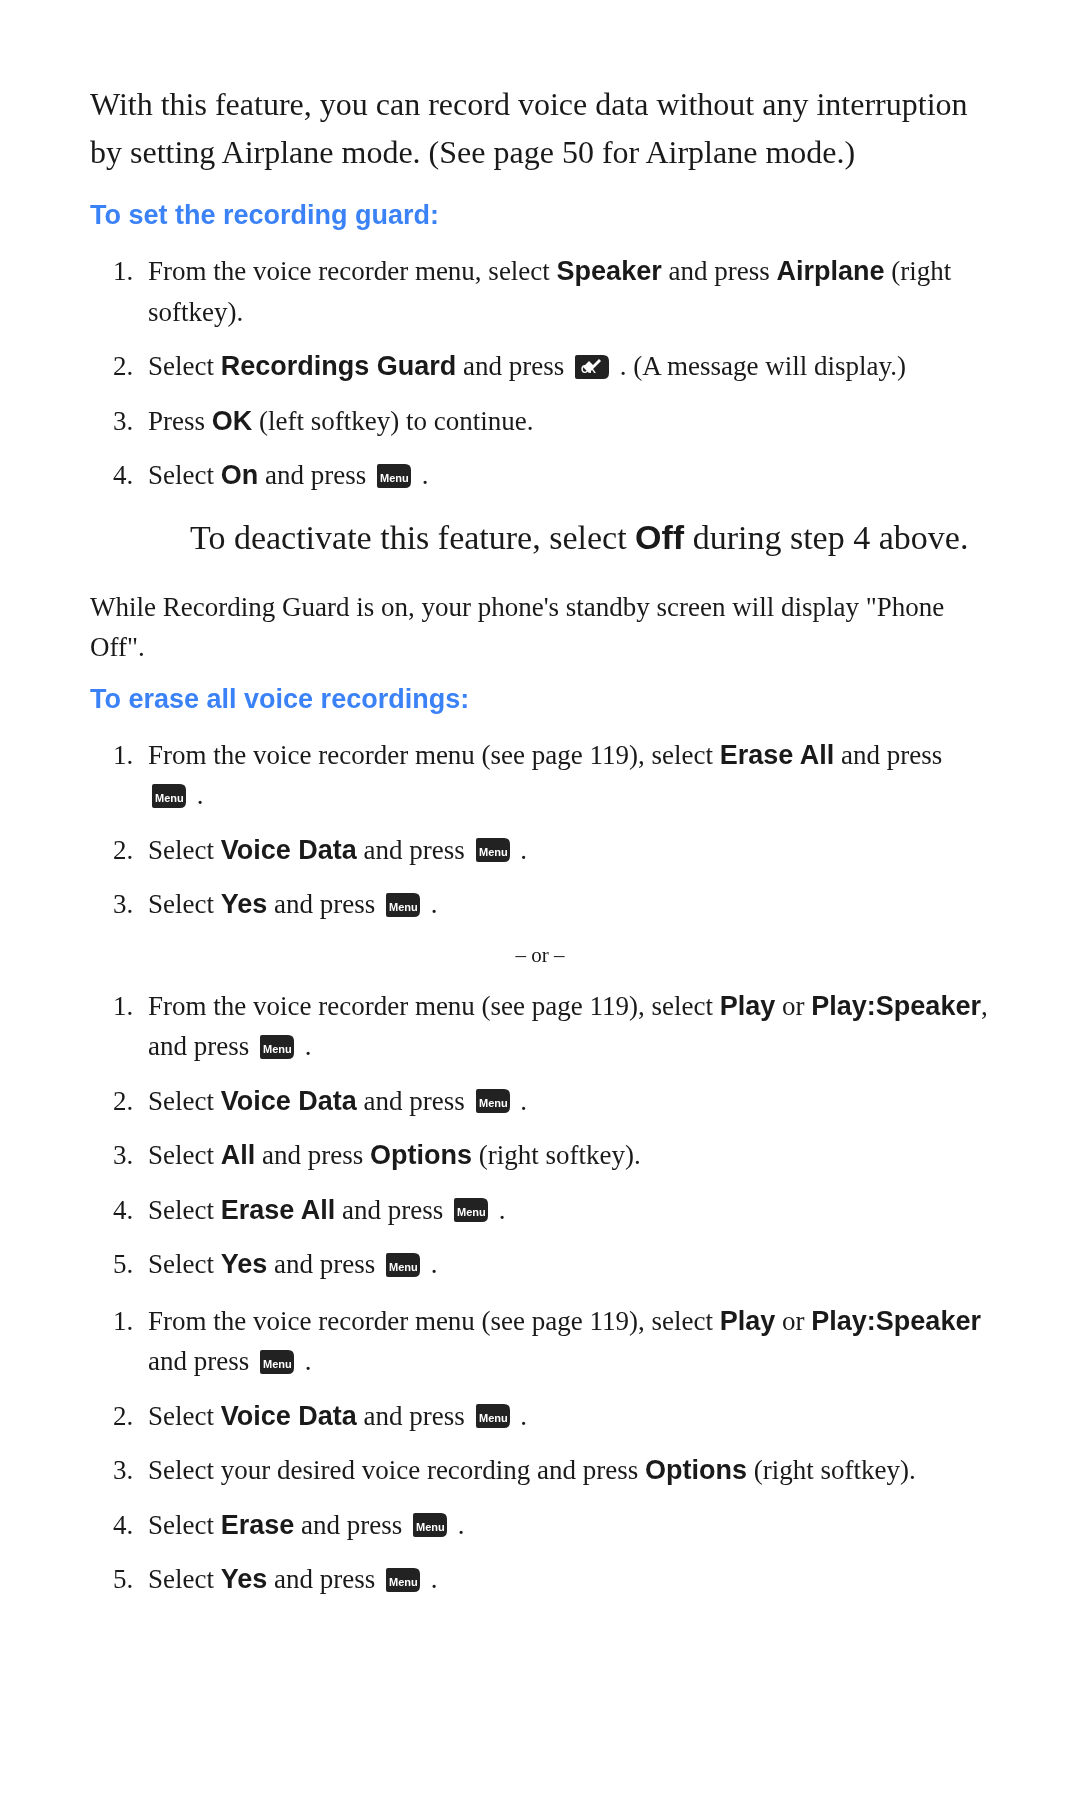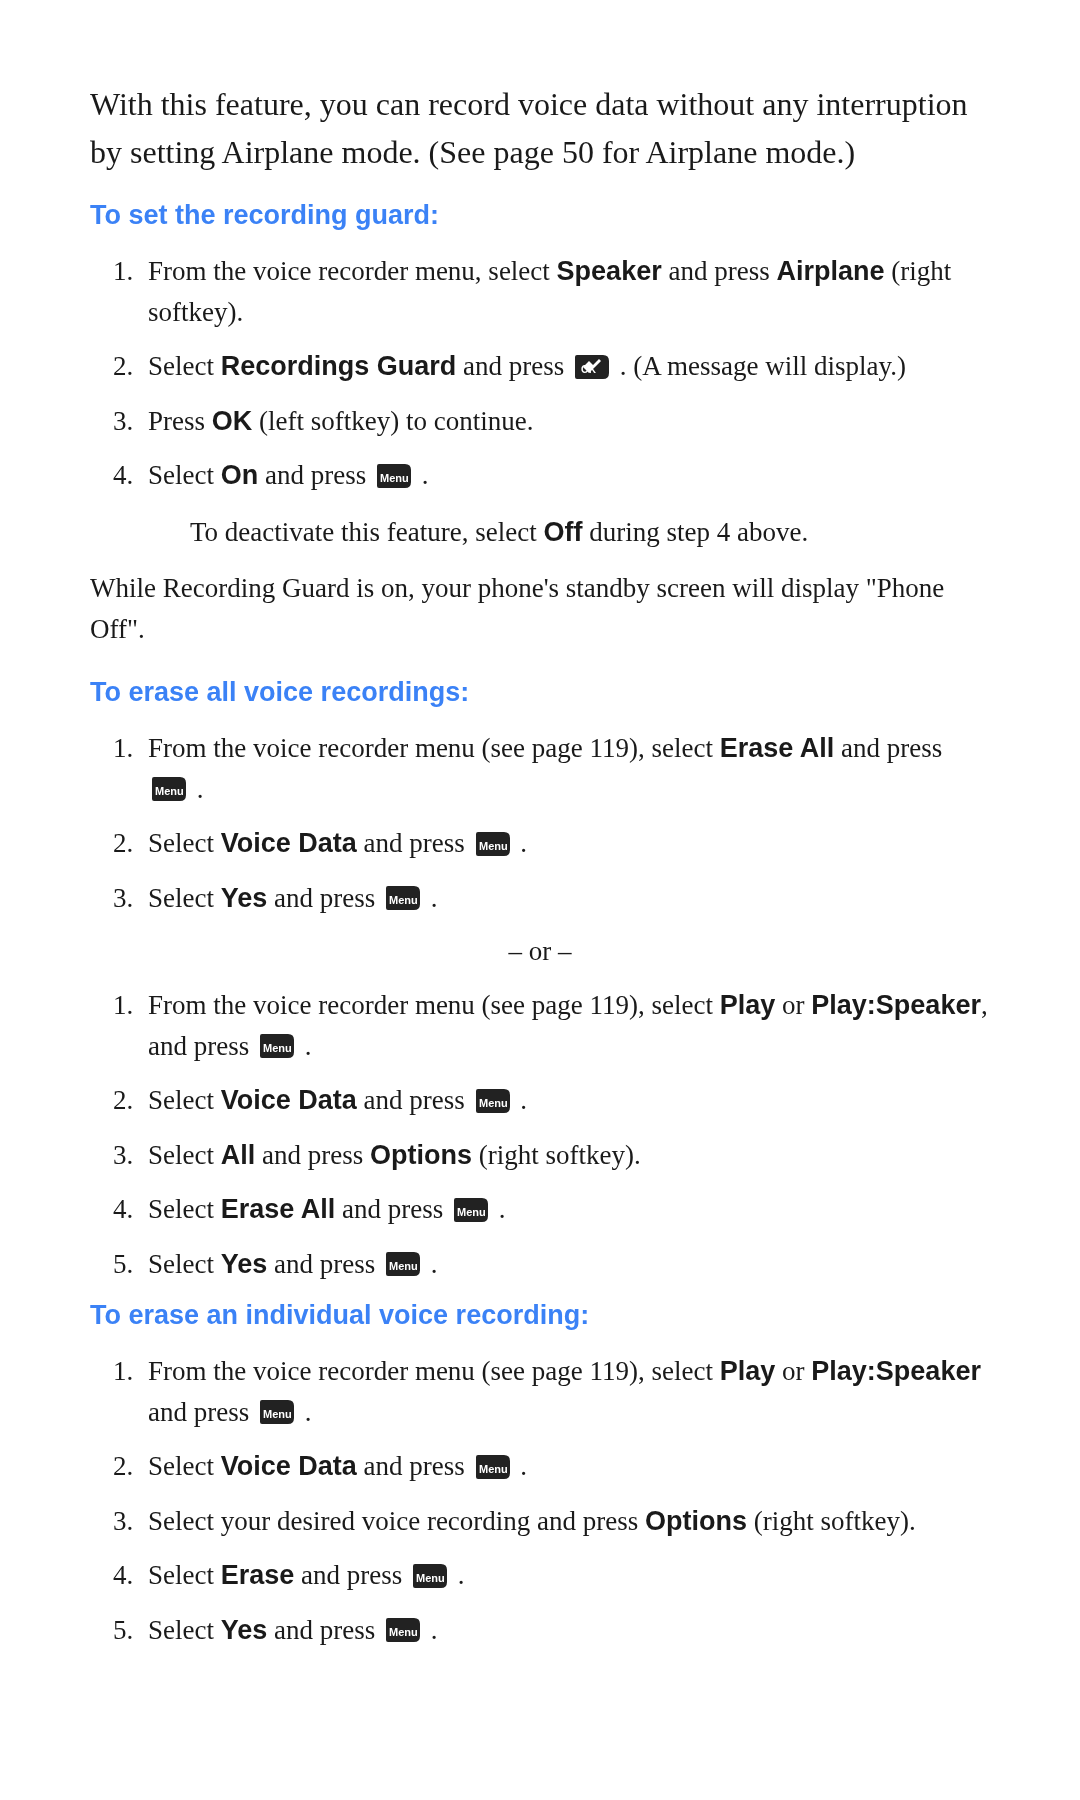--- a/index.html
+++ b/index.html
@@ -53,37 +53,37 @@
 
     ol li {
       font-size: 27px;
       line-height: 1.5;
       margin-bottom: 14px;
       padding-left: 8px;
     }
 
     .note-indent {
       margin-left: 100px;
-      font-size: 27px;
-      line-height: 1.5;
-      margin-bottom: 16px;
+      font-size: 34px;
+      line-height: 1.5;
+      margin-bottom: 24px;
       color: #1a1a1a;
     }
 
     .or-divider {
       text-align: center;
-      font-size: 27px;
+      font-size: 21px;
       margin: 18px 0;
       color: #1a1a1a;
     }
 
     .standing-note {
       font-size: 27px;
       line-height: 1.5;
-      margin-bottom: 28px;
+      margin-bottom: 16px;
       color: #1a1a1a;
     }
 
     
     .menu-icon {
       display: inline-block;
       width: 38px;
       height: 28px;
       vertical-align: middle;
       margin-left: 2px;
@@ -205,21 +205,20 @@
     <li>
       Select <b>Yes</b> and press
       <svg class="menu-icon" viewBox="0 0 38 28" xmlns="http://www.w3.org/2000/svg">
         <path d="M4,2 L30,2 Q36,2 36,8 L36,20 Q36,26 30,26 L4,26 Q2,26 2,24 L2,4 Q2,2 4,2 Z" fill="#222" stroke="none"></path>
         <text x="5" y="20" font-size="11" fill="white" font-family="Arial" font-weight="bold">Menu</text>
       </svg>
       .
     </li>
   </ol>
 
-  <p class="subsection-title">To erase an individual voice recording:</p>
 
   <ol>
     <li>
       From the voice recorder menu (see page 119), select <b>Play</b> or <b>Play:Speaker</b> and press
       <svg class="menu-icon" viewBox="0 0 38 28" xmlns="http://www.w3.org/2000/svg">
         <path d="M4,2 L30,2 Q36,2 36,8 L36,20 Q36,26 30,26 L4,26 Q2,26 2,24 L2,4 Q2,2 4,2 Z" fill="#222" stroke="none"></path>
         <text x="5" y="20" font-size="11" fill="white" font-family="Arial" font-weight="bold">Menu</text>
       </svg>
       .
     </li>

